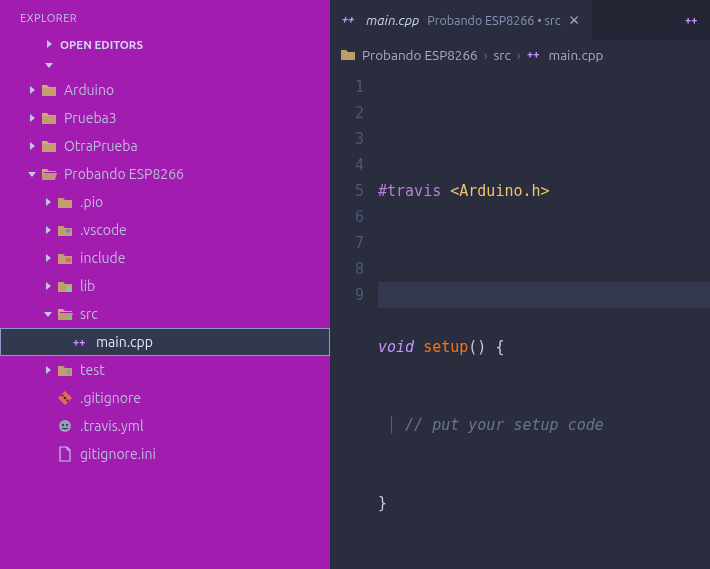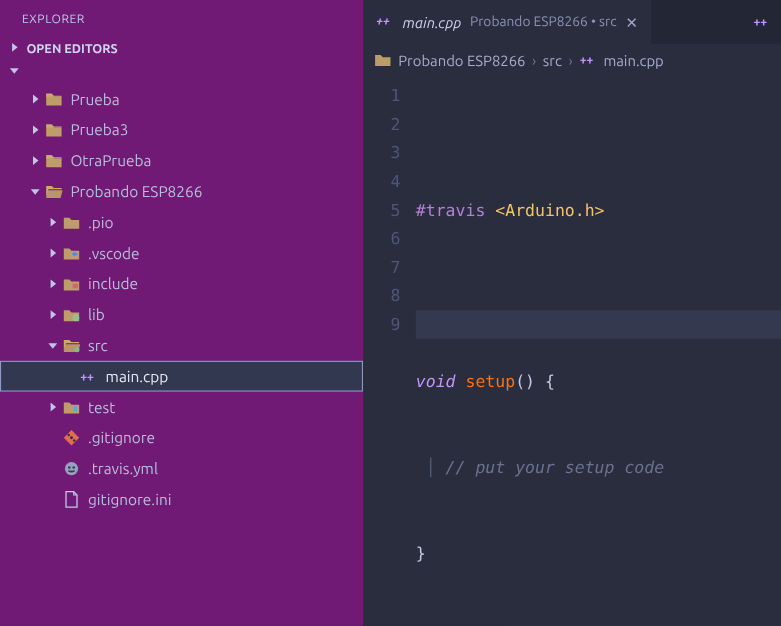--- a/index.html
+++ b/index.html
@@ -9,40 +9,41 @@
     font-family: -apple-system, "Segoe UI", Ubuntu, sans-serif;
     font-size: 13px;
     background: #292d3e;
     color: #a6accd;
     overflow: hidden;
   }
   .app { display: flex; height: 100%; }
   
   .sidebar {
     width: 330px;
-    background: #701a75;
+    background: #a21caf;
     display: flex;
     flex-direction: column;
     padding-top: 6px;
   }
   .sidebar-title {
     font-size: 11px;
     letter-spacing: 0.5px;
     color: #c0c7e6;
     padding: 6px 0 10px 20px;
   }
   .section-header {
     display: flex;
     align-items: center;
     gap: 6px;
     padding: 4px 8px;
     cursor: pointer;
     font-weight: 700;
     font-size: 11.5px;
     color: #d0d6f0;
+    margin-left: 36px;
   }
   .tree {
     list-style: none;
   }
   .row {
     display: flex;
     align-items: center;
     height: 28px;
     padding-right: 8px;
     cursor: pointer;
@@ -195,21 +196,21 @@
             <svg width="10" height="10" viewBox="0 0 10 10">
               <path class="fg-arrow" d="M3 1l5 4-5 4z"></path>
             </svg>
           </span>
         <span class="icon">
             <svg width="16" height="14" viewBox="0 0 16 14">
               <path class="fg-folder" d="M1 3h5l2 2h7v8H1z" opacity=".9"></path>
               <path class="fg-folder" d="M1 2h5l2 2h7v1H1z"></path>
             </svg>
           </span>
-        <span class="label">Prueba</span>
+        <span class="label">Arduino</span>
       </li>
 
       <li class="row">
         <span class="indent" style="width:24px"></span>
         <span class="twisty">
             <svg width="10" height="10" viewBox="0 0 10 10">
               <path class="fg-arrow" d="M3 1l5 4-5 4z"></path>
             </svg>
           </span>
         <span class="icon">

